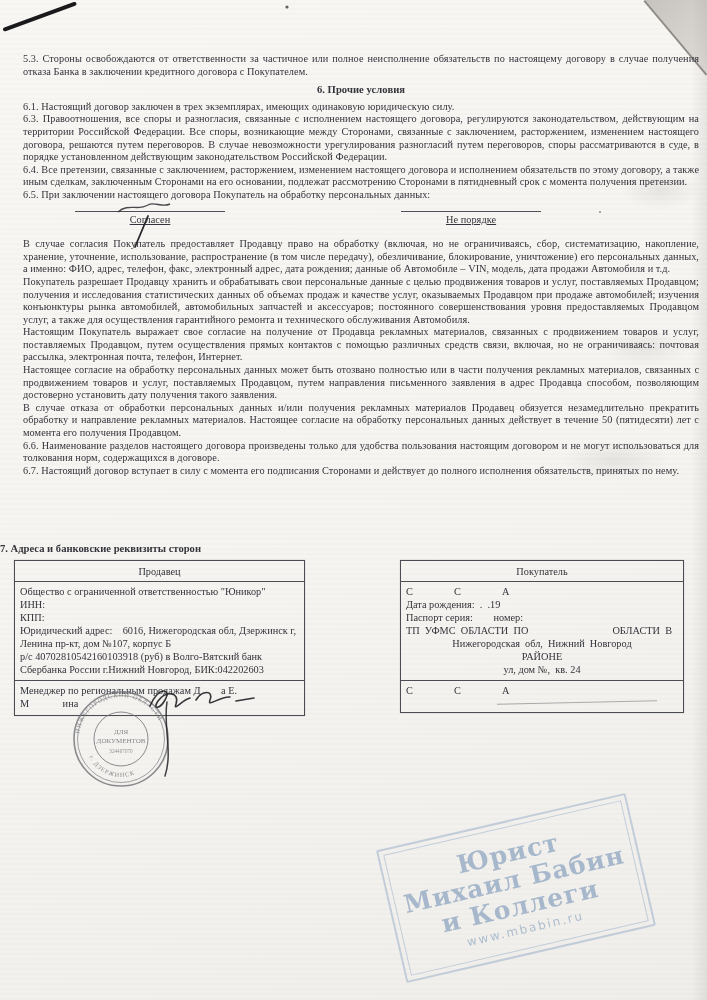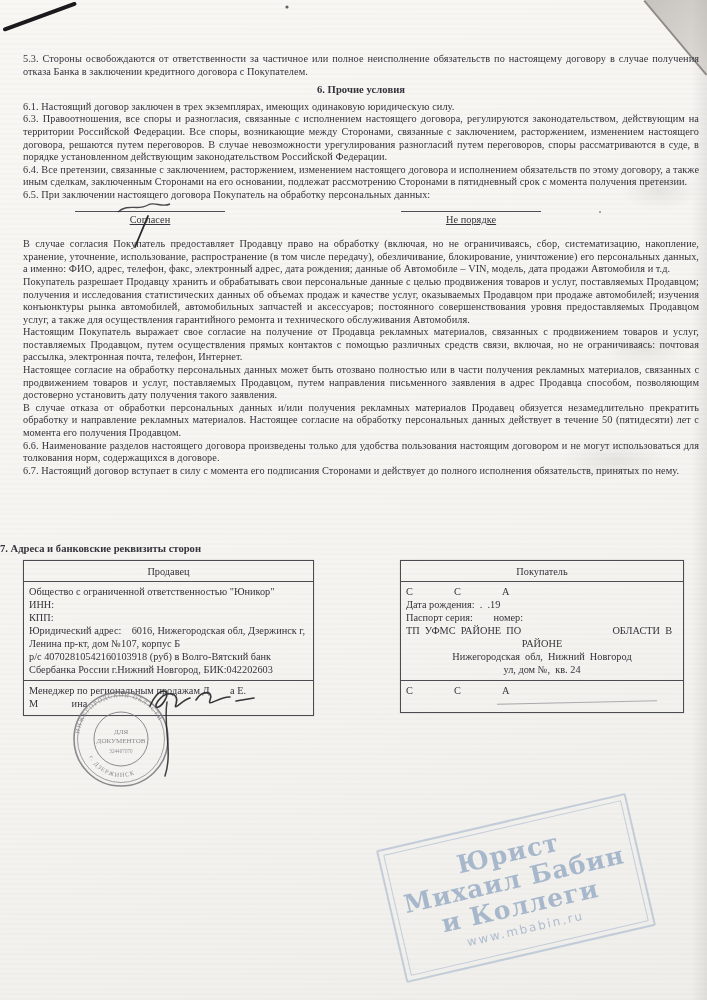--- a/index.html
+++ b/index.html
@@ -26,21 +26,21 @@
   .s7title { position:absolute; top:543px; left:0; width:100%; text-align:left;
              font-weight:bold; font-size:10.6px; }
 
   
   .tbl { position:absolute; border:1.6px solid #4b4b52; font-size:10.3px; line-height:13px;
          box-shadow:0 0 1px rgba(60,60,70,.35); background:rgba(255,255,255,.0); }
   .tbl .hd { border-bottom:1.6px solid #4b4b52; text-align:center; padding:4px 0 3px; }
   .tbl .bd { padding:3px 5px 4px; }
   .tbl .ft { border-top:1.6px solid #4b4b52; padding:3px 5px 5px; position:relative; }
   .pre { white-space:pre-wrap; }
-  .seller { left:23px; top:560px; width:291px; }
+  .seller { left:14px; top:560px; width:291px; }
   .buyer  { left:400px; top:560px; width:284px; }
   .buyer .center { text-align:center; }
   .ufms { display:flex; justify-content:space-between; padding-right:6px; }
   .seller .ft { min-height:32px; }
   .buyer .ft { min-height:32px; }
   .faintline { position:absolute; right:26px; bottom:9px; width:160px;
                border-top:1px solid rgba(85,85,95,.45); transform:rotate(-1.2deg); }
 
   
   .stamp { position:absolute; left:64px; top:682px; width:114px; height:114px;
@@ -135,25 +135,25 @@
     </div>
   </div>
 
   <div class="tbl buyer">
     <div class="hd">Покупатель</div>
     <div class="bd">
       <div class="pre">С                С                А</div>
       <div class="pre">Дата рождения:  .  .19</div>
       <div class="pre">Паспорт серия:        номер:</div>
       <div class="ufms">
-        <span class="pre">ТП  УФМС  РАЙОНЕ  ПО</span>
+        <span class="pre">ТП  УФМС  ОБЛАСТИ  ПО</span>
         <span class="pre">ОБЛАСТИ  В</span>
       </div>
+      <div class="center pre">Нижегородская  обл,  Нижний  Новгород</div>
       <div class="center pre">РАЙОНЕ</div>
-      <div class="center pre">Нижегородская  обл,  Нижний  Новгород</div>
       <div class="center pre">ул, дом №,  кв. 24</div>
     </div>
     <div class="ft">
       <div class="pre">С                С                А</div>
       <div class="faintline"></div>
     </div>
   </div>
 
   <svg class="stamp" viewBox="0 0 114 114">
     <defs>

